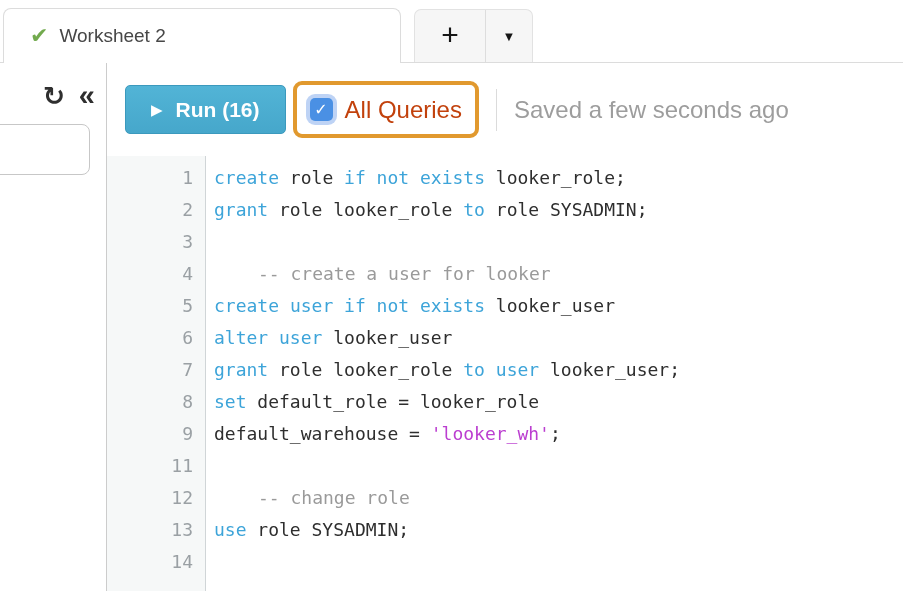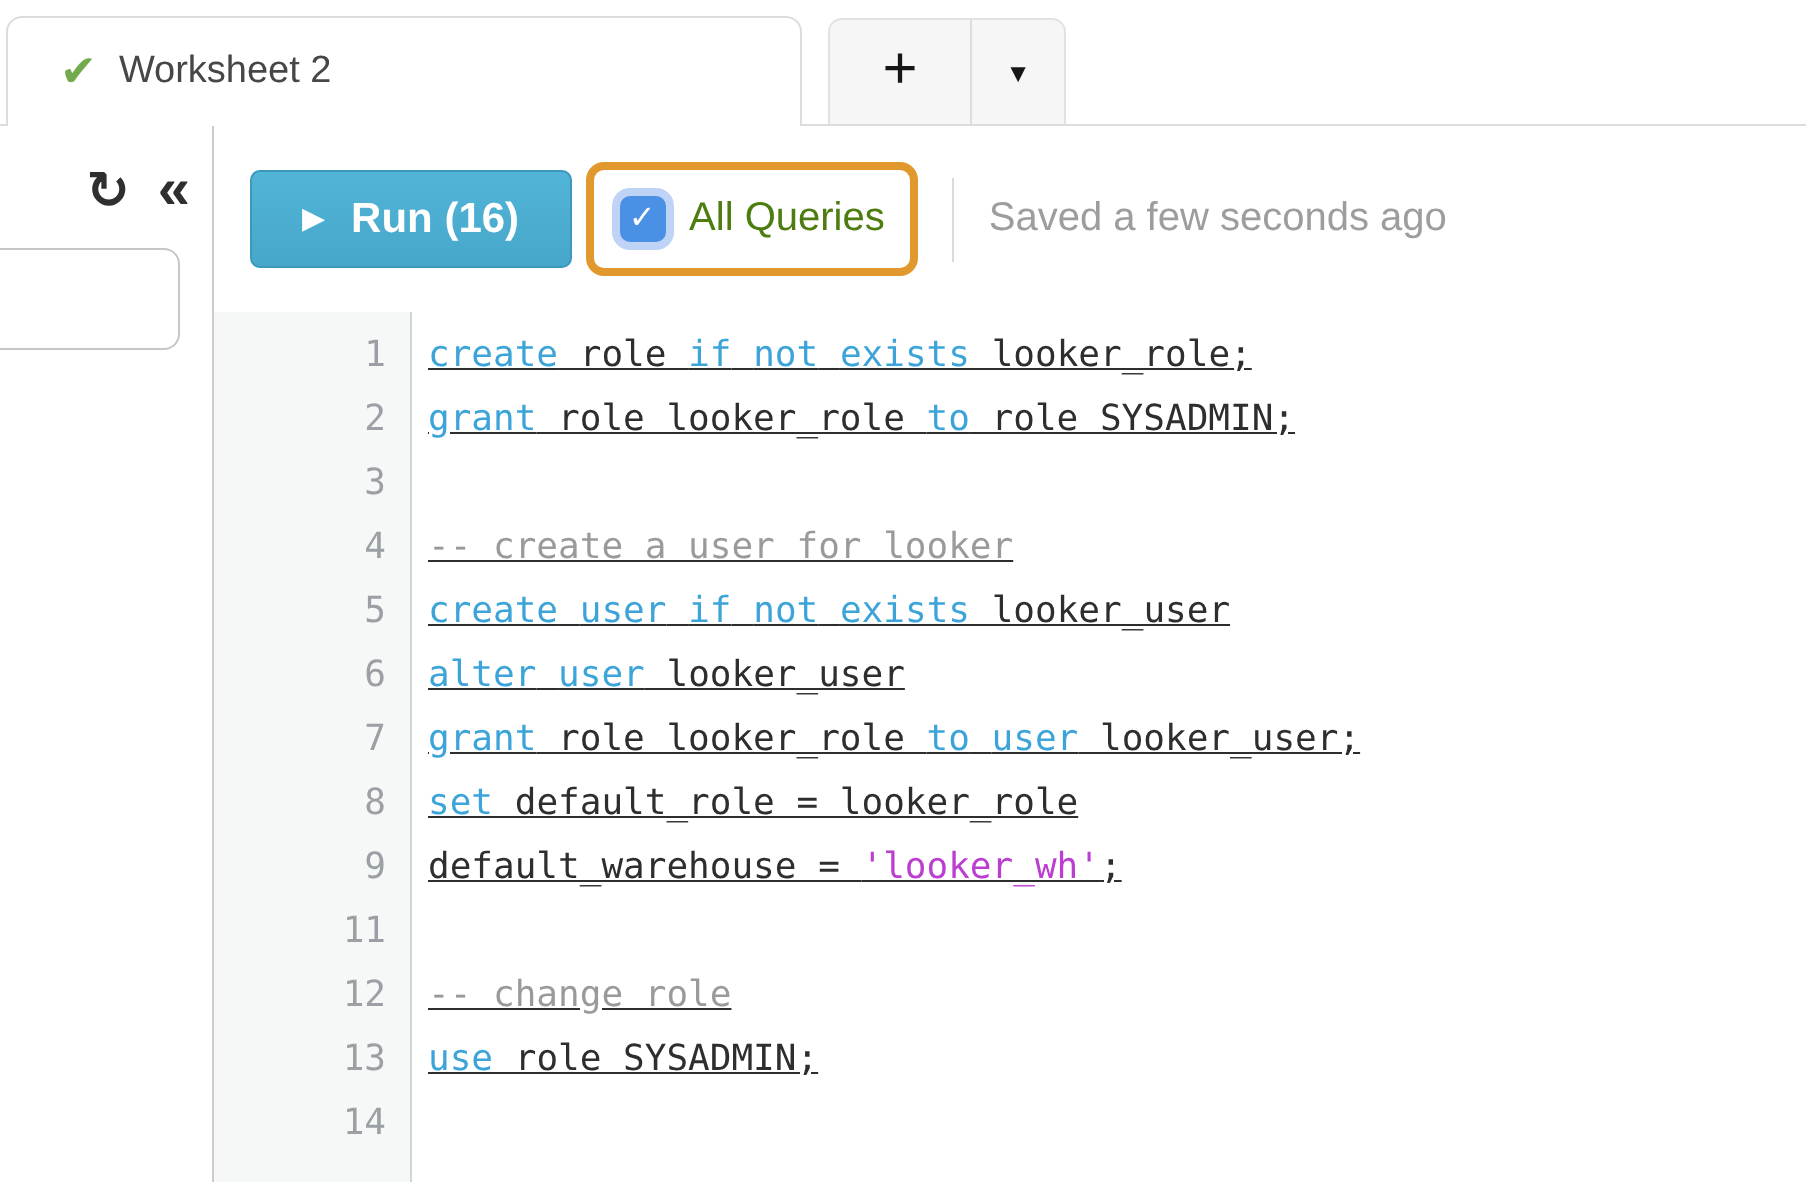--- a/index.html
+++ b/index.html
@@ -36,35 +36,35 @@
   .run-btn { height:49px; padding:0 25px; display:flex; align-items:center; gap:13px;
              background:linear-gradient(var(--accent-run-blue,#52b4d6), #46a7cb);
              border:1px solid #3b99bd; border-radius:5px; color:#fff; cursor:pointer;
              font-family:inherit; font-size:21px; font-weight:bold; }
   .run-btn .play { font-size:15px; line-height:1; }
   .hl-box { margin-left:7px; height:57px; border:4px solid var(--highlight-orange,#e1992e);
             border-radius:9px; background:#fff; display:flex; align-items:center; padding:0 13px; gap:12px; }
   .checkbox { width:23px; height:23px; border-radius:5px; background:var(--checkbox-blue,#4a90e4);
               box-shadow:0 0 0 4px rgba(100,150,230,0.42); display:flex; align-items:center; justify-content:center; cursor:pointer; }
   .checkbox .check { color:#fff; font-size:16px; font-weight:bold; line-height:1; }
-  .aq-label { font-size:20px; color:#4d7c0f; cursor:pointer; }
+  .aq-label { font-size:24px; color:#c2410c; cursor:pointer; }
   .tb-div { width:1px; height:42px; background:#dbdbdb; margin:0 17px; }
-  .saved { font-size:20px; color:var(--saved-gray,#9d9d9d); }
+  .saved { font-size:24px; color:var(--saved-gray,#9d9d9d); }
 
   
   .editor { flex:1; display:flex; overflow:hidden; background:#fff;
             font-family:"DejaVu Sans Mono","Liberation Mono",monospace; font-size:18px; line-height:32px; }
   .gutter { width:99px; flex:none; background:#f6f8f8; border-right:1px solid #d0d5d7;
             padding:6px 12px 0 0; text-align:right; color:#9aa0a4; }
   .code { flex:1; padding:6px 0 0 8px; color:var(--code-text,#2e2e2e); }
   .ln { height:32px; }
-  .cl { height:32px; white-space:pre; cursor:text;text-decoration:underline; }
+  .cl { height:32px; white-space:pre; cursor:text; }
   .tok-keyword { color:var(--keyword-blue,#3da4d9); }
   .tok-string  { color:var(--string-magenta,#bb3ed0); }
-  .tok-comment { color:var(--comment-gray,#9a9a9a); }
+  .tok-comment { color:var(--comment-gray,#9a9a9a);margin-left:44px; }
   .tok-plain   { color:var(--code-text,#2e2e2e); }
 </style>
 </head>
 <body>
 
 <div class="app">
 
   <div class="tabbar">
     <div class="tab">
       <span class="tab-check">✔</span>

